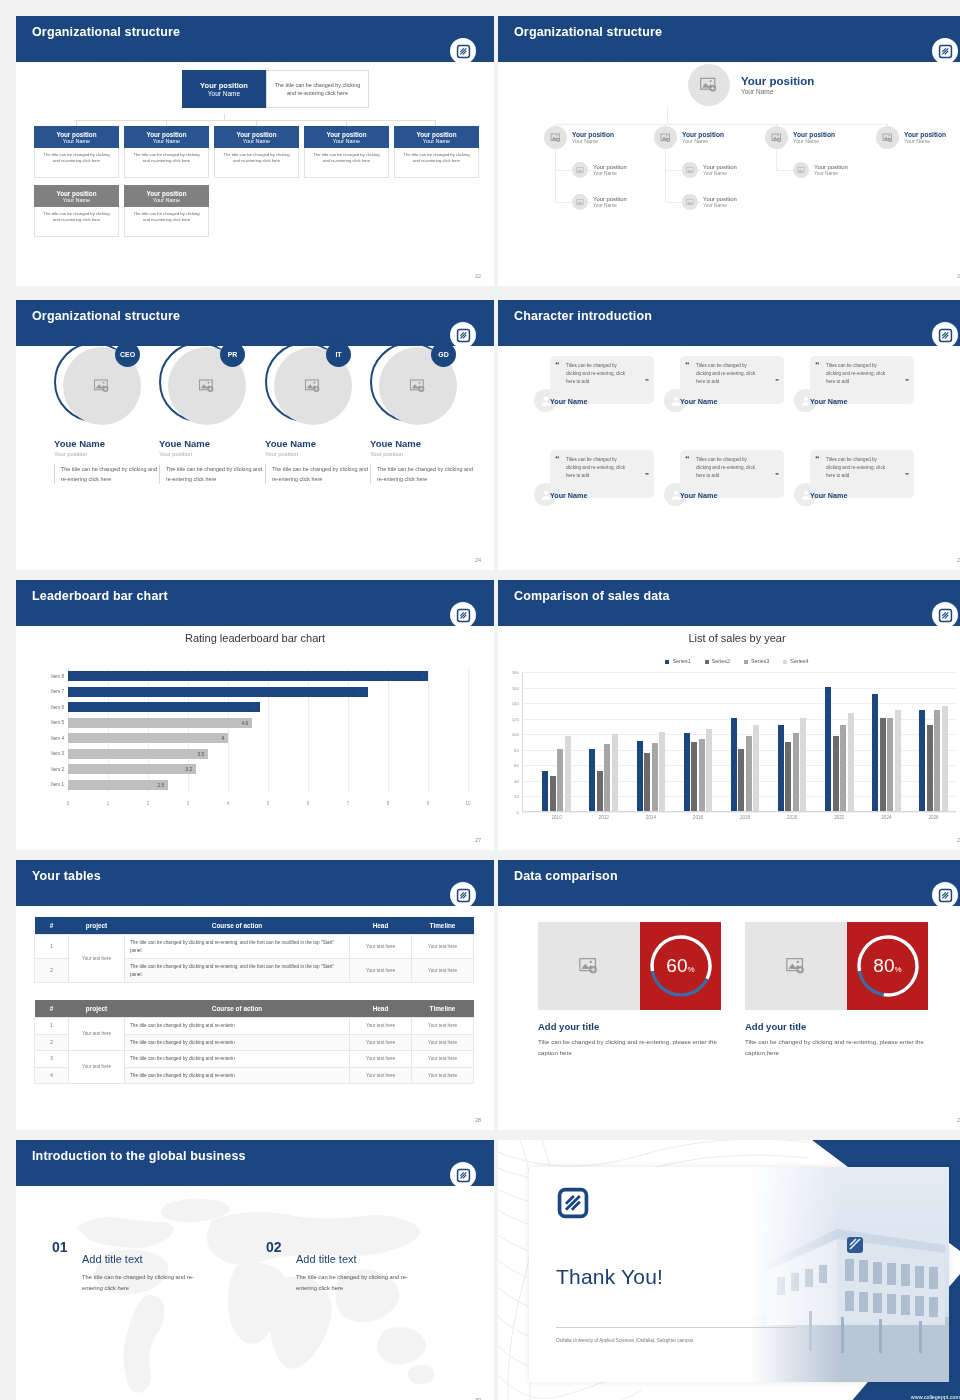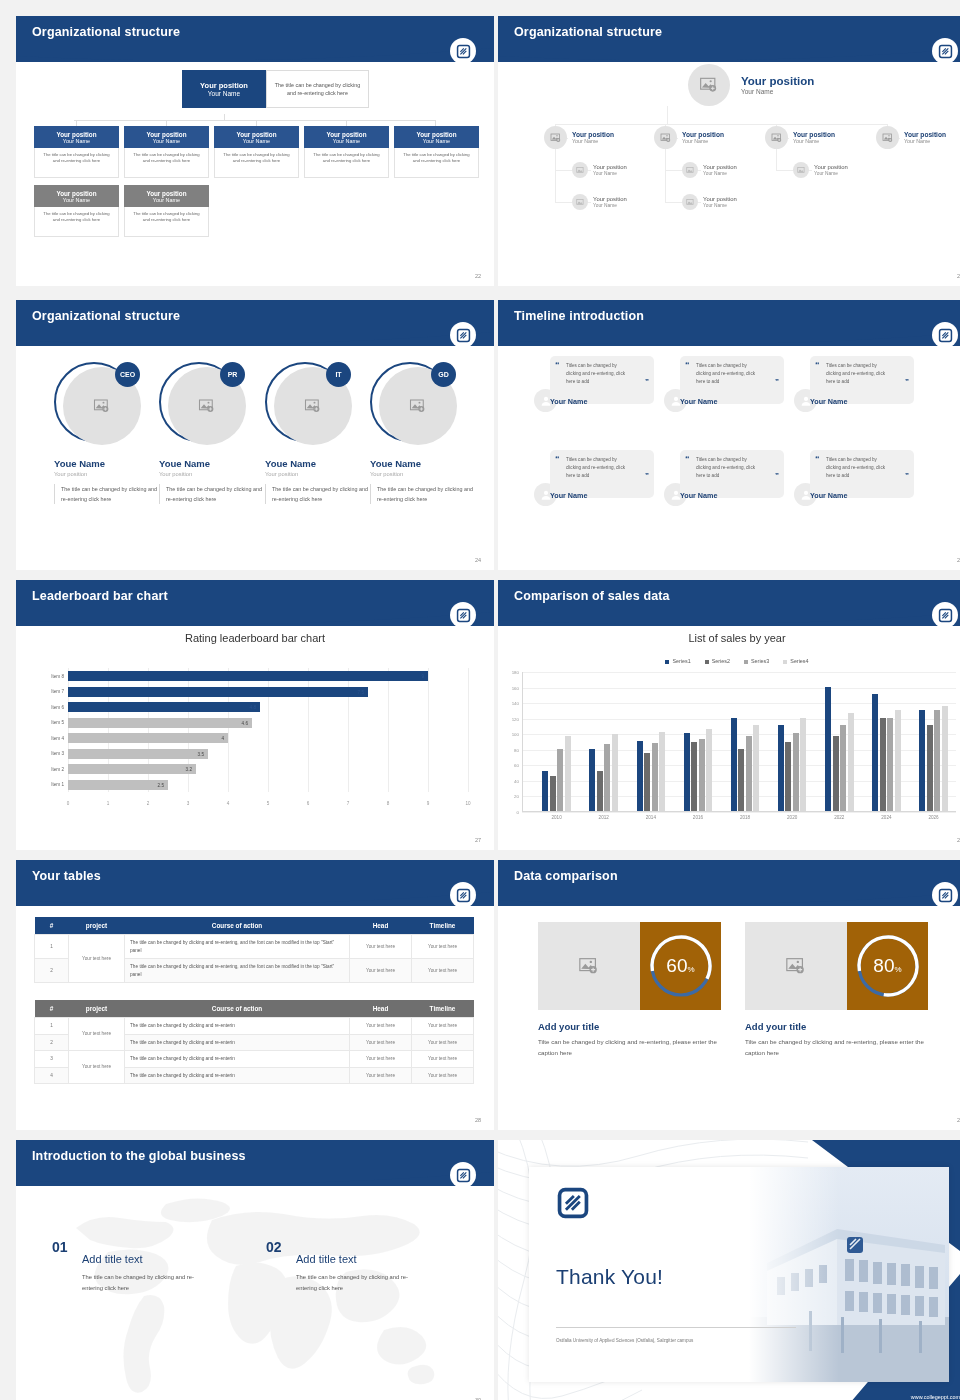--- a/index.html
+++ b/index.html
@@ -47,21 +47,21 @@
   .oc2-lines div { position: absolute; background: #ececec; }
   .oc2-row { position: absolute; display: flex; align-items: center; gap: 5px; }
   .oc2-row .p { font-size: 6.6px; font-weight: bold; color: #1b3f73; line-height: 1.2; }
   .oc2-row .n { font-size: 5.3px; color: #8a8a8a; }
   .oc2-l1 .pic-circ { width: 23px; height: 23px; }
   .oc2-l2 .pic-circ { width: 16px; height: 16px; }
   .oc2-l2 .p { font-size: 5.9px; font-weight: normal; color: #585858; }
   .oc2-l2 .n { font-size: 4.8px; }
 
   
-  .p3-col { position: absolute; top: 62px; width: 104px; }
+  .p3-col { position: absolute; top: 42px; width: 104px; }
   .p3-circwrap { position: relative; width: 88px; height: 88px; }
   .p3-ring { position: absolute; left: 0; top: 0; width: 80px; height: 80px; border-radius: 50%; border: 2.5px solid #1b467f; }
   .p3-disc { position: absolute; left: 9px; top: 5px; width: 78px; height: 78px; border-radius: 50%; background: #e1e1e1; display: flex; align-items: center; justify-content: center; }
   .p3-badge { position: absolute; right: 2px; top: 0px; width: 25px; height: 25px; border-radius: 50%; background: #1b467f; color: #fff; font-size: 7px; font-weight: bold; display: flex; align-items: center; justify-content: center; }
   .p3-name { margin-top: 8px; font-size: 9.5px; font-weight: bold; color: #1b3f73; }
   .p3-pos { font-size: 5.8px; color: #a8a8a8; margin-top: 2px; }
   .p3-desc { margin-top: 7px; border-left: 1px solid #d8d8d8; padding-left: 6px; font-size: 5.4px; color: #5d5d5d; line-height: 1.85; }
 
   
   .ci-item { position: absolute; width: 120px; height: 56px; }
@@ -98,21 +98,21 @@
   .tbl th { color: #fff; font-size: 6.4px; font-weight: bold; padding: 5px 2px; text-align: center; }
   .tbl.blue th { background: #1b467f; }
   .tbl.gray th { background: #6f6f6f; }
   .tbl td { border: 1px solid #e8e8e8; font-size: 4.7px; color: #555; padding: 4px 5px; line-height: 1.6; }
   .tbl td.c { text-align: center; color: #777; }
   .tbl tr.alt td { background: #fafafa; }
 
   
   .dc-card { position: absolute; top: 62px; width: 190px; height: 88px; display: flex; }
   .dc-img { width: 102px; background: #e5e5e5; display: flex; align-items: center; justify-content: center; }
-  .dc-ring { width: 81px; background: #a16207; position: relative; display: flex; align-items: center; justify-content: center; }
+  .dc-ring { width: 81px; background: #b91c1c; position: relative; display: flex; align-items: center; justify-content: center; }
   .dc-ring .num { position: relative; color: #fff; font-size: 19px; font-weight: 300; z-index: 2; }
   .dc-ring .num sub { font-size: 8px; vertical-align: baseline; }
   .dc-ring svg { position: absolute; left: 50%; top: 50%; transform: translate(-50%,-50%) rotate(-90deg); }
   .dc-title { position: absolute; font-size: 9.5px; font-weight: bold; color: #1b3f73; }
   .dc-desc { position: absolute; font-size: 6.2px; color: #5a5a5a; line-height: 1.8; width: 195px; }
 
   
   .map { position: absolute; left: 0; top: 40px; width: 478px; height: 230px; opacity: .5; }
   .gb-item { position: absolute; top: 100px; }
   .gb-num { font-size: 14px; font-weight: bold; color: #1b3f73; line-height: 1; display: inline-block; vertical-align: top; }
@@ -491,21 +491,21 @@
     <div class="pageno">24</div>
   </div>
 
   <div class="slide pad">
     <div class="band">
       <div class="fill"></div>
       <svg viewBox="0 0 478 26" preserveAspectRatio="none">
           <path d="M0 0 L478 0 L478 10 Q239 30 0 18 Z" fill="#1b467f"></path>
         </svg>
     </div>
-    <div class="band-title">Timeline introduction</div>
+    <div class="band-title">Character introduction</div>
     <div class="logo-badge">
       <svg viewBox="0 0 24 24">
           <rect x="2.5" y="2.5" width="19" height="19" rx="3.5" fill="none" stroke="#1b467f" stroke-width="2.4"></rect>
           <path d="M7 16.5 L16.5 7 M7 12.5 L12.5 7 M11 16.5 L16.5 11" stroke="#1b467f" stroke-width="1.9" fill="none"></path>
         </svg>
     </div>
 
     <div class="ci-item" style="left:36px; top:56px;">
       <div class="ci-av">
           <svg width="14" height="14" viewBox="0 0 24 24">

